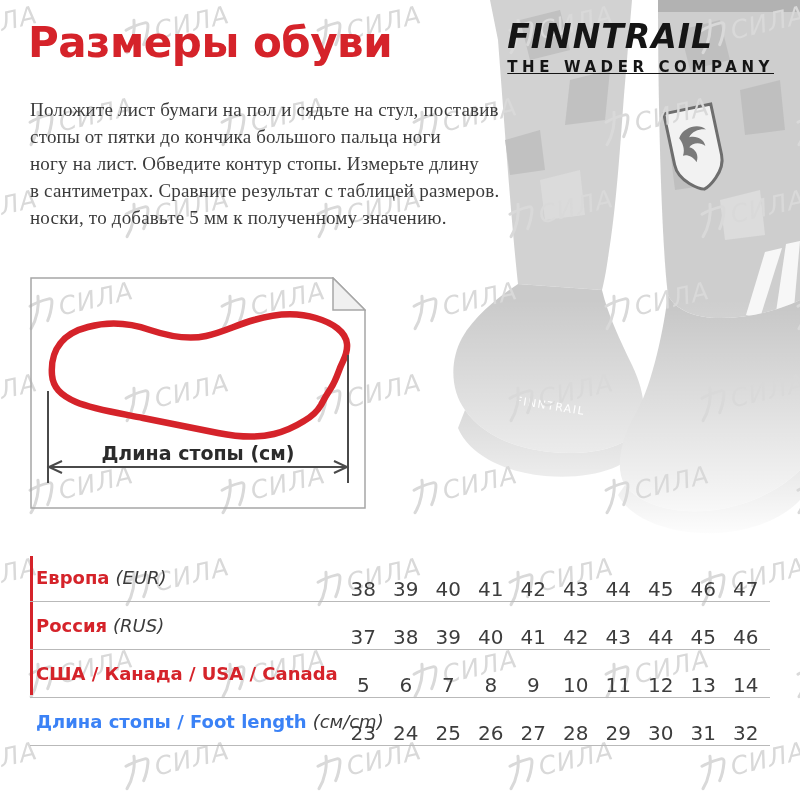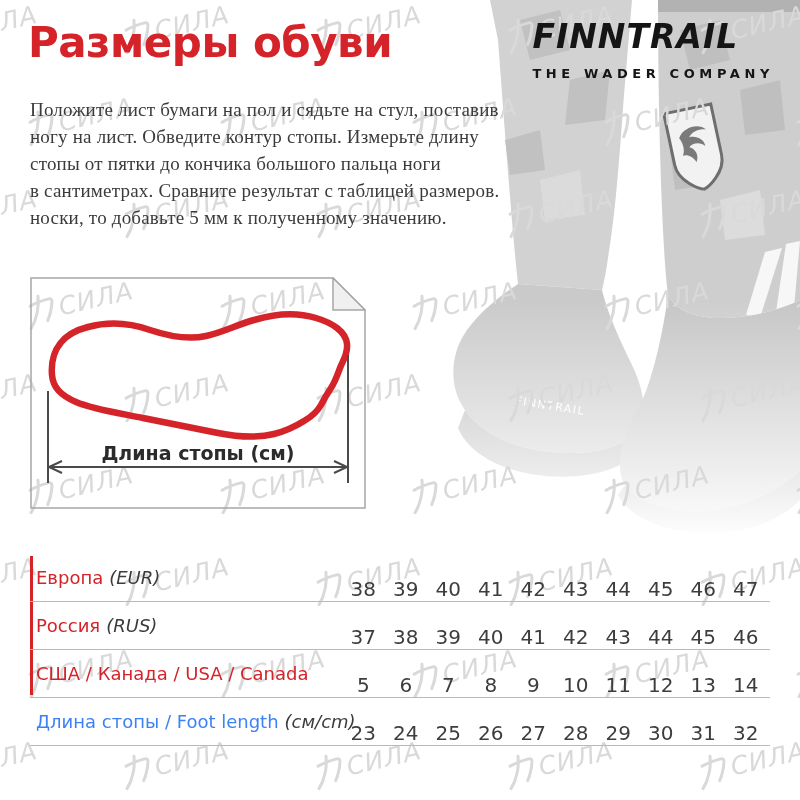--- a/index.html
+++ b/index.html
@@ -14,38 +14,38 @@
   .wm-svg{position:absolute;left:0;top:0;width:800px;height:800px;z-index:3;pointer-events:none;}
 
   .content{position:absolute;left:0;top:0;width:800px;height:800px;z-index:5;border-radius:29px;}
 
   
   .title{position:absolute;left:28px;top:18px;font-family:"DejaVu Sans","Liberation Sans",sans-serif;
          font-size:42px;font-weight:bold;letter-spacing:-.5px;}
   .logo{position:absolute;right:26px;top:20px;text-align:left;color:#151515;}
   .logo .brand{font-family:"DejaVu Sans","Liberation Sans",sans-serif;font-size:33px;font-weight:bold;
                font-style:italic;letter-spacing:1px;line-height:34px;}
-  .logo .tagline{font-family:"DejaVu Sans","Liberation Sans",sans-serif;font-size:13px;font-weight:bold;
-                 letter-spacing:4.6px;margin-top:12px;}
+  .logo .tagline{font-family:"DejaVu Sans","Liberation Sans",sans-serif;font-size:15px;font-weight:bold;
+                 letter-spacing:4.6px;margin-top:4px;text-decoration:underline;}
 
   
   .instructions{position:absolute;left:30px;top:96px;width:520px;font-size:19px;color:#3b3b3b;
                 line-height:27px;letter-spacing:.2px;}
   .instructions span{display:block;white-space:nowrap;font-family:Liberation Serif, serif;}
 
   
   .paper{position:absolute;left:30px;top:277px;width:336px;height:232px;}
 
   
   .size-table{position:absolute;left:30px;top:554px;width:740px;}
   .t-accent{position:absolute;left:0;top:2px;width:3px;height:139px;}
   .t-row{position:relative;height:47px;border-bottom:1px solid #b9b9b9;}
   .t-label{position:absolute;left:6px;top:0;height:47px;display:flex;align-items:center;
            font-family:"DejaVu Sans","Liberation Sans",sans-serif;font-size:18px;white-space:nowrap;}
-  .t-label .bold{font-weight:normal;text-align:right;}
+  .t-label .bold{font-weight:bold;text-align:right;}
   .t-label .plain{font-weight:normal;color:#3b3b3b;margin-left:6px;font-style:italic;}
   .t-label .plain:empty{display:none;}
   .red{color:#d5232a;}
   .dark{color:#3b82f6;}
   .t-vals{position:absolute;left:312px;top:0;width:425px;height:47px;display:flex;align-items:flex-end;}
   .t-vals .cell{flex:1;text-align:center;font-family:"DejaVu Sans","Liberation Sans",sans-serif;
                 font-size:20px;color:#3d3d3d;}
 </style>
 </head>
 <body>
@@ -149,22 +149,22 @@
 
     <div class="title red">Размеры обуви</div>
 
     <div class="logo">
       <div class="brand">FINNTRAIL</div>
       <div class="tagline">THE WADER COMPANY</div>
     </div>
 
     <div class="instructions">
       <span>Положите лист бумаги на пол и сядьте на стул, поставив</span>
+      <span>стопы от пятки до кончика большого пальца ноги</span>
       <span>ногу на лист. Обведите контур стопы. Измерьте длину</span>
-      <span>стопы от пятки до кончика большого пальца ноги</span>
       <span>в сантиметрах. Сравните результат с таблицей размеров.</span>
       <span>носки, то добавьте 5 мм к полученному значению.</span>
     </div>
 
     <svg class="paper" viewBox="0 0 336 232">
       <path d="M1,1 H303 L335,33 V231 H1 Z" fill="none" stroke="#a6a6a6" stroke-width="1.5"></path>
       <path d="M303,1 L303,33 L335,33 Z" fill="#f0f0f0" stroke="#a6a6a6" stroke-width="1.5"></path>
       <path d="M22,98 C20,72 34,56 58,50 C80,44 100,46 120,53 C138,59 158,63 176,59 C194,55 206,48 224,43 C244,37 266,35 286,41 C303,46 316,55 317,67 C318,77 313,83 310,91 C307,99 305,105 301,111 C297,117 294,122 291,128 C287,135 281,140 274,144 C266,149 256,154 244,157 C228,161 208,160 188,156 C163,151 138,146 113,141 C88,136 62,132 46,125 C30,118 23,110 22,98 Z" fill="none" stroke="#d5232a" stroke-width="6.5" stroke-linejoin="round"></path>
       <g stroke="#4a4a4a" stroke-width="2" fill="none">
         <path d="M18,114 V206"></path>

